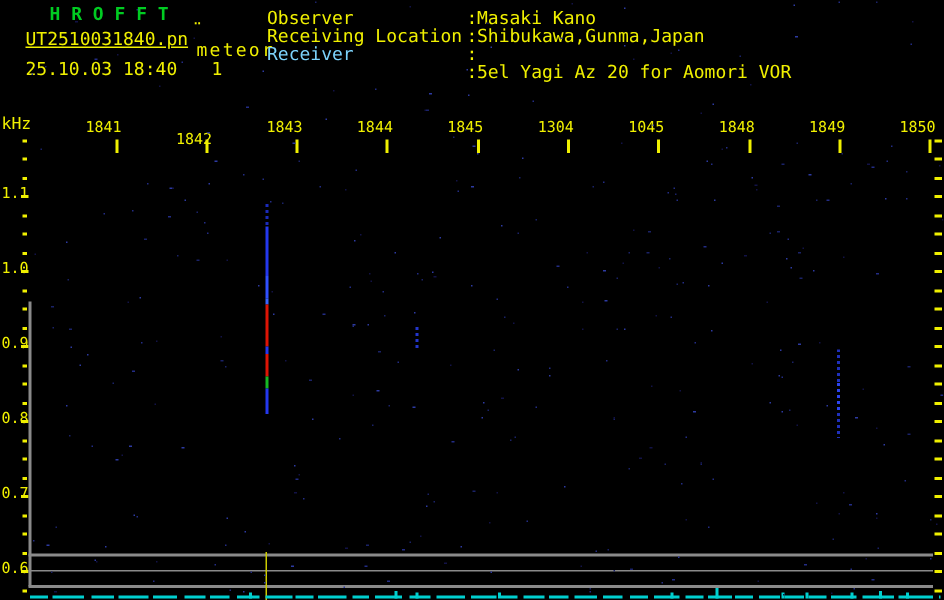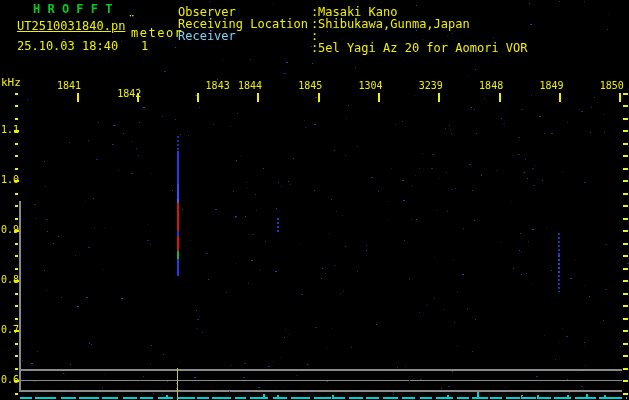--- a/index.html
+++ b/index.html
@@ -29,29 +29,29 @@
     <div class="abs t12" style="left: 311px; top: 18px; color: rgb(240, 240, 0);">:</div>
     <div class="abs t12" style="left: 318px; top: 18px; color: rgb(240, 240, 0);">Shibukawa,Gunma,Japan</div>
     <div class="abs t12" style="left: 178px; top: 30px; color: #7dd3fc;">Receiver</div>
     <div class="abs t12" style="left: 311px; top: 30px; color: rgb(240, 240, 0);">:</div>
     <div class="abs t12" style="left: 311px; top: 42px; color: rgb(240, 240, 0);">:</div>
     <div class="abs t12" style="left: 318px; top: 42px; color: rgb(240, 240, 0);">5el Yagi Az 20 for Aomori VOR</div>
     <div class="abs t10" style="left: 57px; top: 81px; color: rgb(240, 240, 0);">1841</div>
     <div class="abs" style="left: 76.5px; top: 93px; width: 2px; height: 9px; background: rgb(240, 240, 0);"></div>
     <div class="abs t10" style="left: 117.3px; top: 89px; color: rgb(240, 240, 0);">1842</div>
     <div class="abs" style="left: 136.8px; top: 93px; width: 2px; height: 9px; background: rgb(240, 240, 0);"></div>
-    <div class="abs t10" style="left: 177.6px; top: 81px; color: rgb(240, 240, 0); margin-left: 28px;">1843</div>
+    <div class="abs t10" style="left: 177.6px; top: 81px; color: rgb(240, 240, 0);">1843</div>
     <div class="abs" style="left: 197.1px; top: 93px; width: 2px; height: 9px; background: rgb(240, 240, 0);"></div>
     <div class="abs t10" style="left: 237.9px; top: 81px; color: rgb(240, 240, 0);">1844</div>
     <div class="abs" style="left: 257.4px; top: 93px; width: 2px; height: 9px; background: rgb(240, 240, 0);"></div>
     <div class="abs t10" style="left: 298.2px; top: 81px; color: rgb(240, 240, 0);">1845</div>
     <div class="abs" style="left: 317.7px; top: 93px; width: 2px; height: 9px; background: rgb(240, 240, 0);"></div>
     <div class="abs t10" style="left: 358.5px; top: 81px; color: rgb(240, 240, 0);">1304</div>
     <div class="abs" style="left: 378px; top: 93px; width: 2px; height: 9px; background: rgb(240, 240, 0);"></div>
-    <div class="abs t10" style="left: 418.8px; top: 81px; color: rgb(240, 240, 0);">3239</div>
+    <div class="abs t10" style="left: 418.8px; top: 81px; color: rgb(240, 240, 0);">1045</div>
     <div class="abs" style="left: 438.3px; top: 93px; width: 2px; height: 9px; background: rgb(240, 240, 0);"></div>
     <div class="abs t10" style="left: 479.1px; top: 81px; color: rgb(240, 240, 0);">1848</div>
     <div class="abs" style="left: 498.6px; top: 93px; width: 2px; height: 9px; background: rgb(240, 240, 0);"></div>
     <div class="abs t10" style="left: 539.4px; top: 81px; color: rgb(240, 240, 0);">1849</div>
     <div class="abs" style="left: 558.9px; top: 93px; width: 2px; height: 9px; background: rgb(240, 240, 0);"></div>
     <div class="abs t10" style="left: 599.7px; top: 81px; color: rgb(240, 240, 0);">1850</div>
     <div class="abs" style="left: 619.2px; top: 93px; width: 2px; height: 9px; background: rgb(240, 240, 0);"></div>
     <div class="abs t10" style="left: 1px; top: 124.5px; color: rgb(240, 240, 0);">1.1</div>
     <div class="abs t10" style="left: 1px; top: 174.5px; color: rgb(240, 240, 0);">1.0</div>
     <div class="abs t10" style="left: 1px; top: 224.5px; color: rgb(240, 240, 0);">0.9</div>

